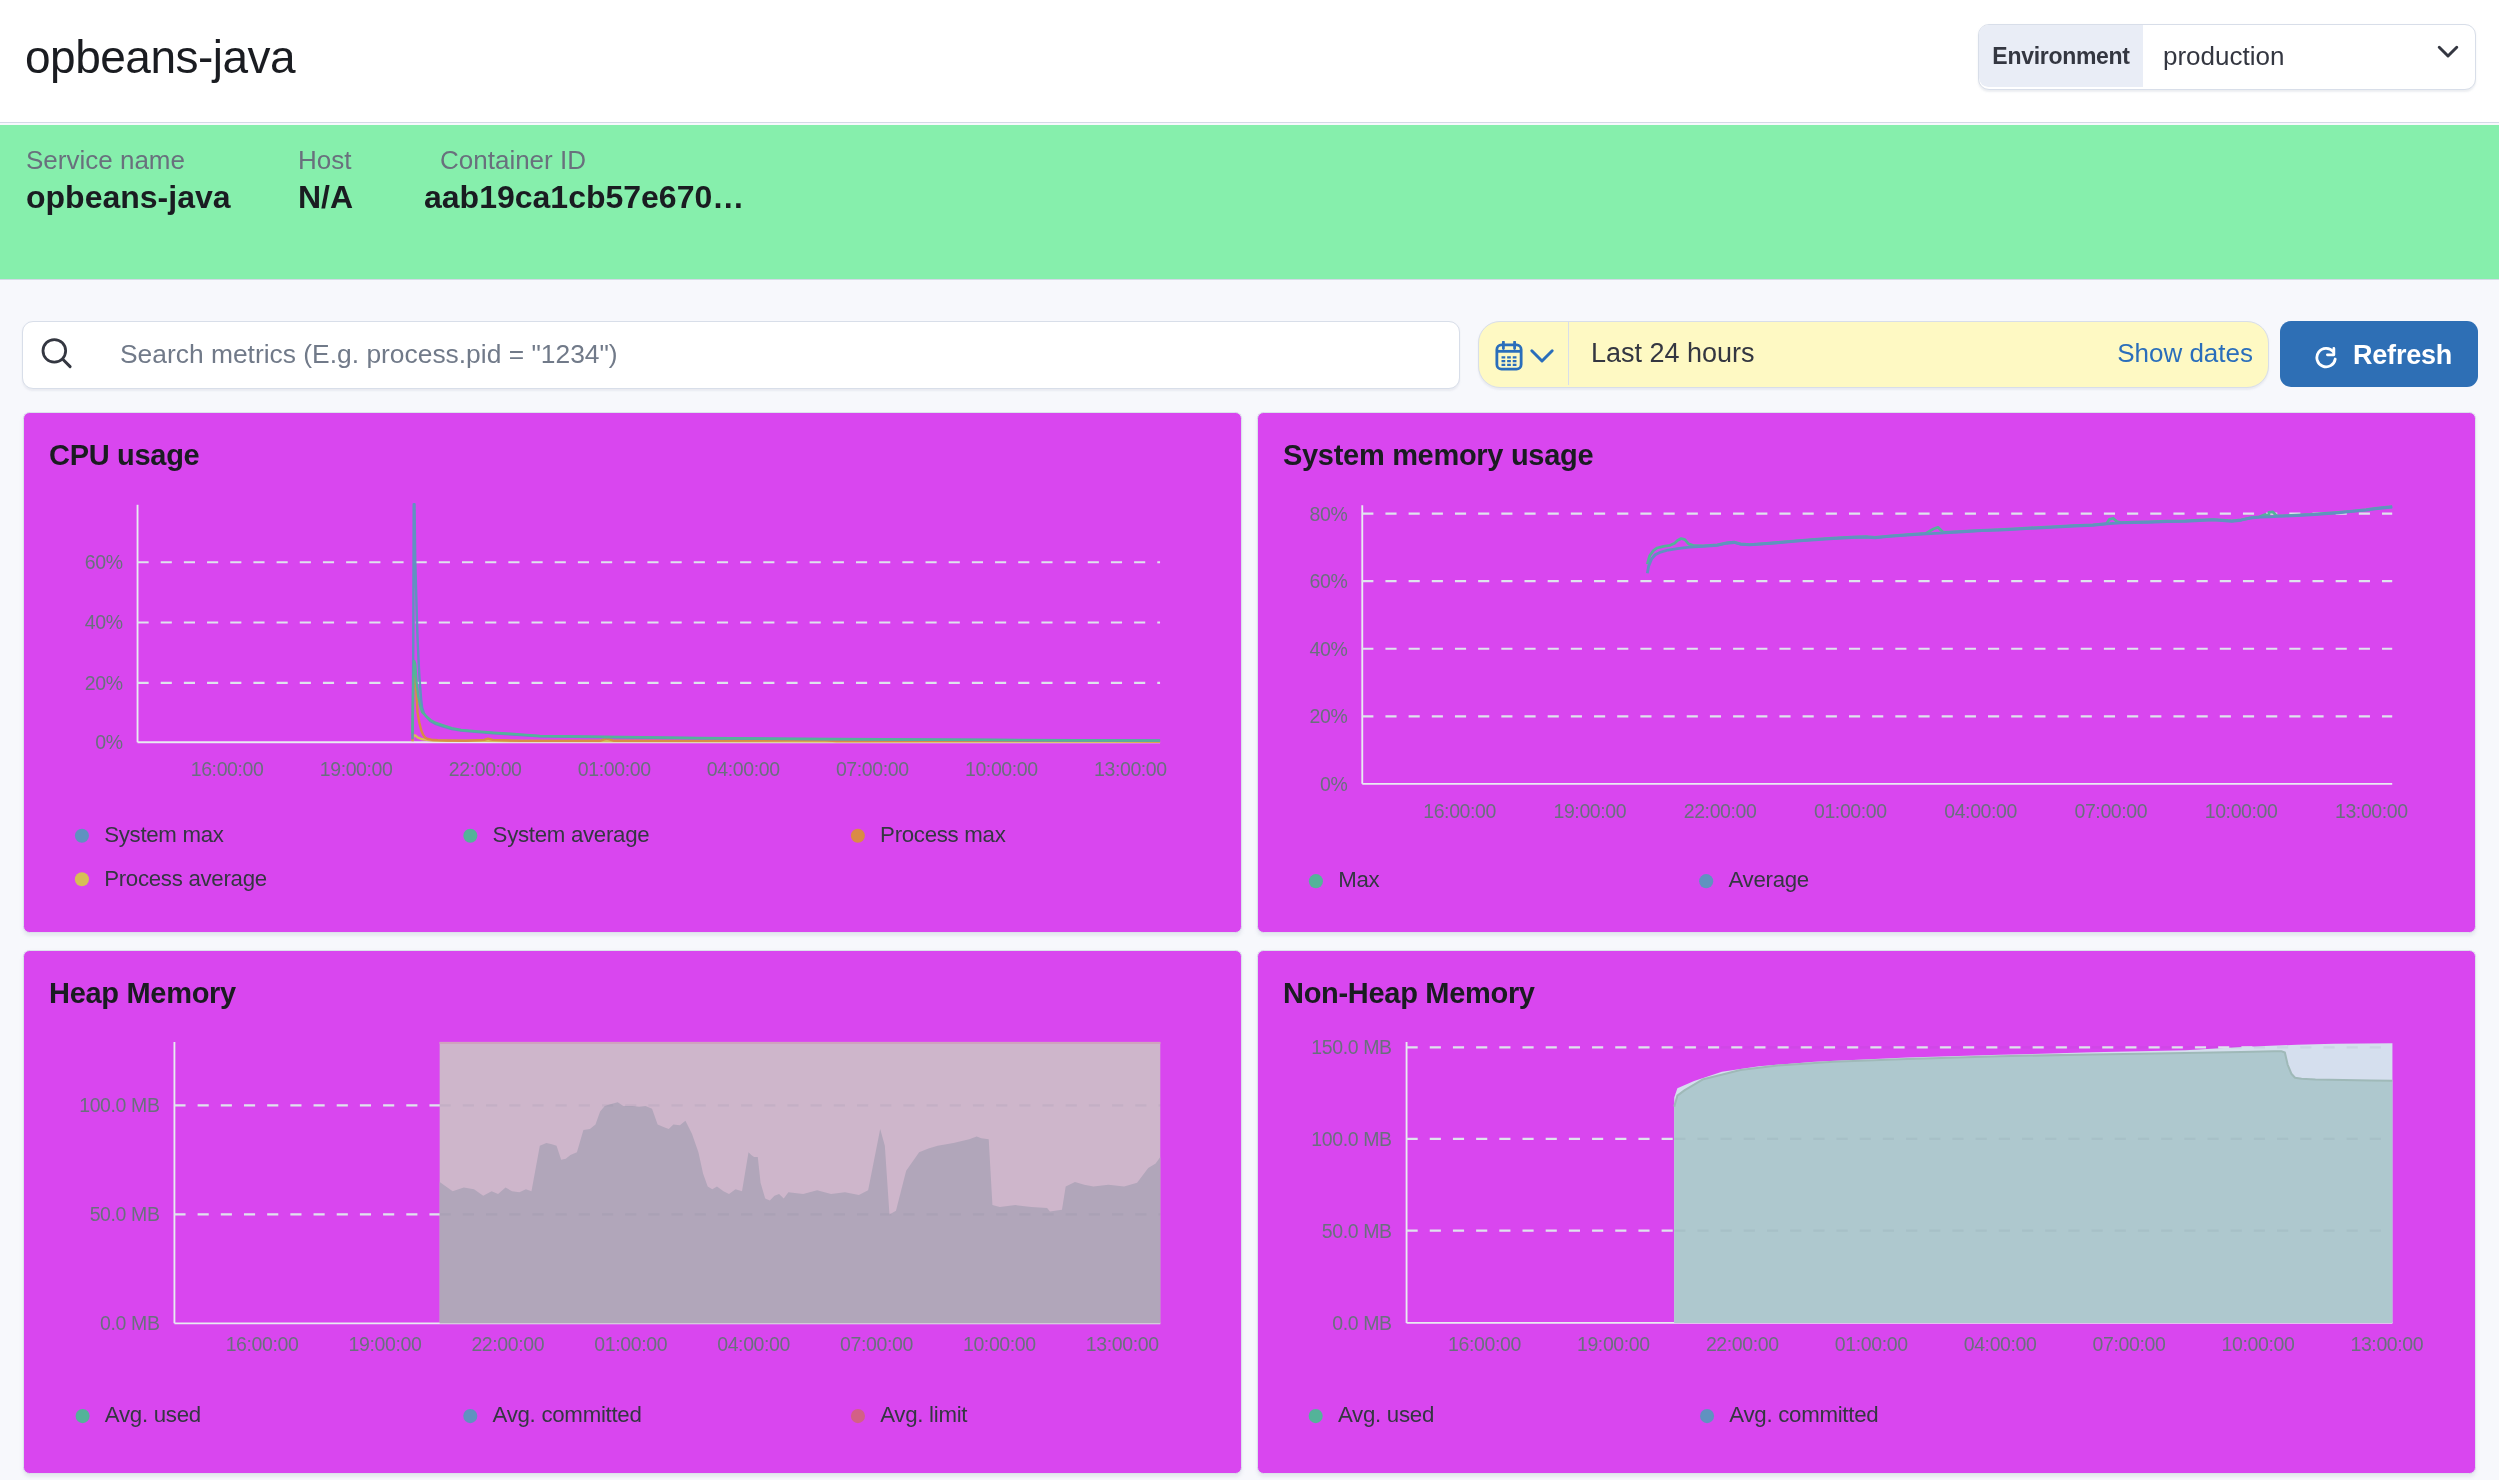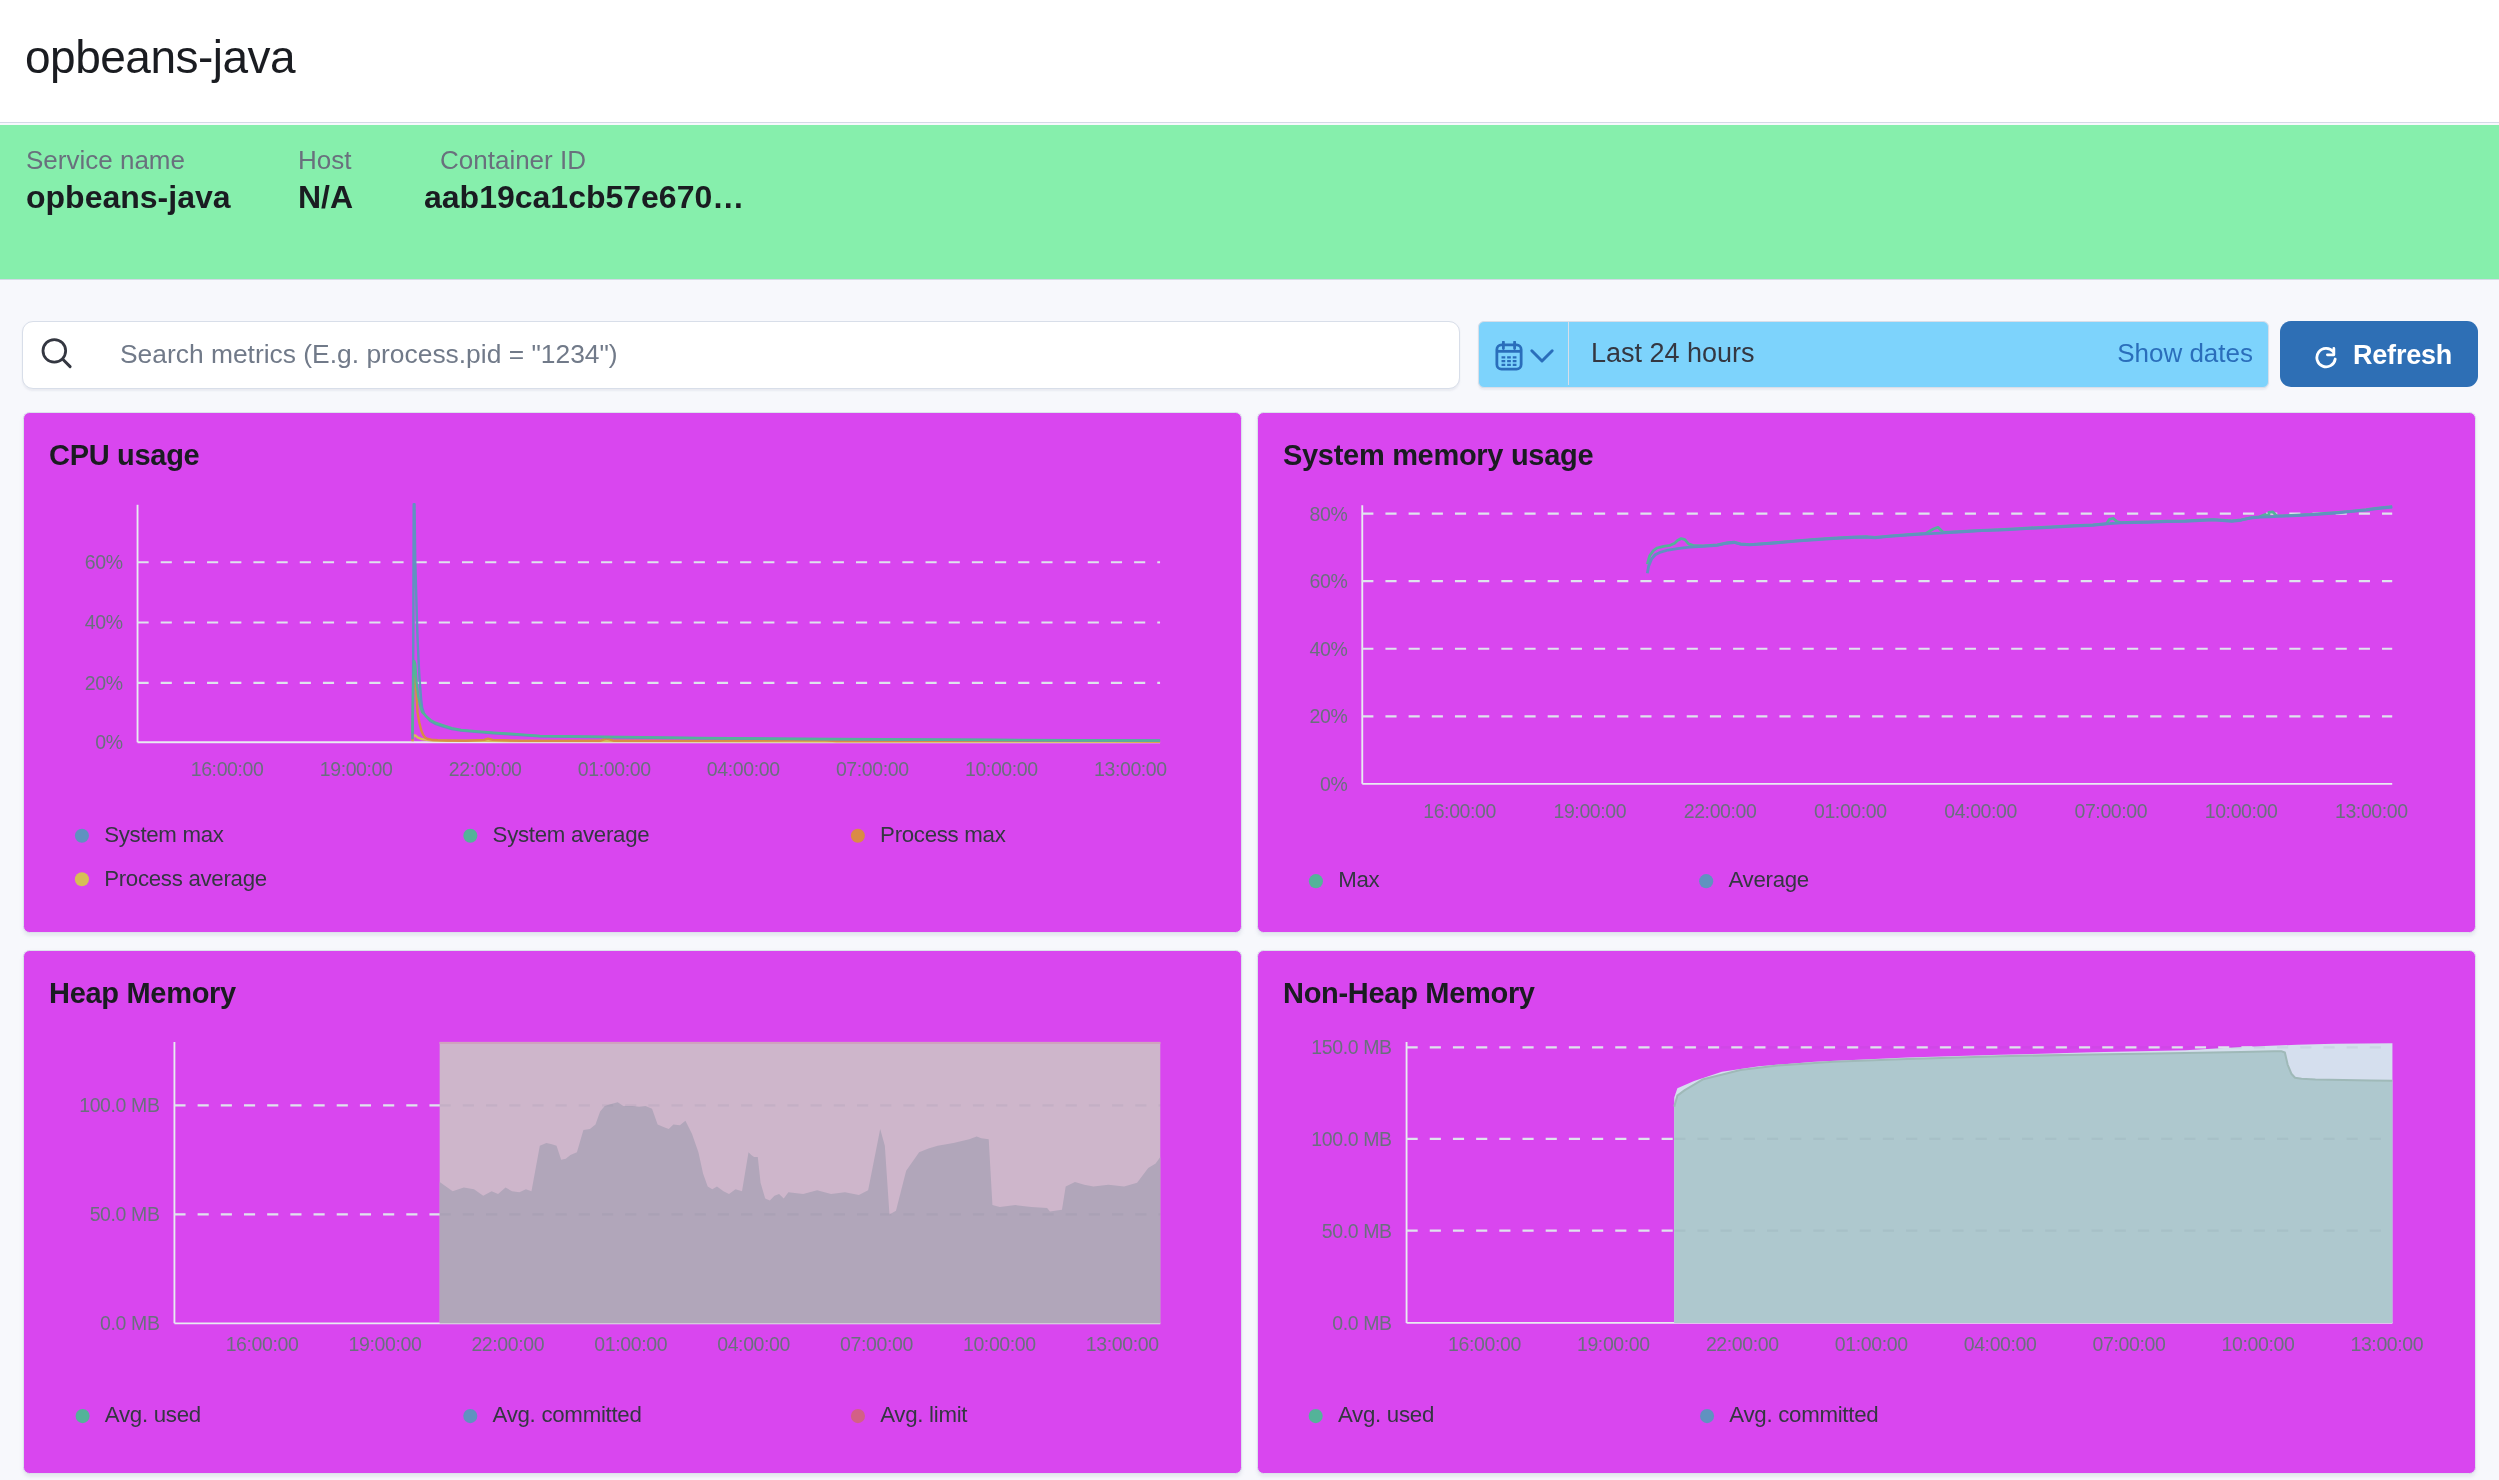--- a/index.html
+++ b/index.html
@@ -9,34 +9,41 @@
 #header { position:absolute; left:0; top:0; width:2500px; height:123px; background:#fff; border-bottom:1.9px solid #d3dae6; }
 #title { position:absolute; left:25px; top:30px; font-size:46px; color:#1a1c21; letter-spacing:-0.5px; }
 #envsel { position:absolute; left:1978px; top:24px; width:498px; height:66px; background:#fff; border:1.9px solid #d8dee9; border-radius:11px; box-shadow:0 1.9px 1.9px rgba(152,162,179,0.18); }
 #envlabel { position:absolute; left:0; top:0; width:164px; height:62px; background:#e9edf6; border-radius:9.3px 0 0 9.3px; font-size:23px; font-weight:bold; color:#343741; line-height:62px; text-align:center; letter-spacing:-0.3px; }
 #envval { position:absolute; left:184px; top:0; height:62px; line-height:62px; font-size:26px; color:#343741; }
 #infoband { position:absolute; left:0; top:125px; width:2500px; height:155px; background:#86efac; border-bottom:1.9px solid #d3dae6; }
 .ilabel { position:absolute; top:20.4px; font-size:26px; color:#69707d; }
 .ivalue { position:absolute; top:54px; font-size:32px; font-weight:bold; color:#1a1c21; }
 #searchbox { position:absolute; left:22px; top:321px; width:1438px; height:68px; background:#fff; border:1.9px solid #d8dee9; border-radius:11px; box-shadow:0 1.9px 1.9px rgba(152,162,179,0.15); }
 #searchph { position:absolute; left:85px; top:0; height:64px; line-height:64px; font-size:26.4px; color:#717a89;margin-left:12px; }
-#datebox { position:absolute; left:1478px; top:321px; width:791px; height:67px; background:#7dd3fc; border:1.9px solid #d8dee9; border-radius:6px; box-shadow:0 1.9px 1.9px rgba(152,162,179,0.15);text-align:center; }
+#datebox { position:absolute; left:1478px; top:321px; width:791px; height:67px; background:#fef9c3; border:1.9px solid #d8dee9; border-radius:22px; box-shadow:0 1.9px 1.9px rgba(152,162,179,0.15);text-align:center; }
 #dateprep { position:absolute; left:0; top:0; width:90px; height:63px; border-right:1.9px solid #d8dee9; }
 #datetext { position:absolute; left:112px; top:0; height:63px; line-height:63px; font-size:27px; color:#343741; }
 #showdates { position:absolute; right:15px; top:0; height:63px; line-height:63px; font-size:26px; color:#2a6ebb; }
 #refresh { position:absolute; left:2280px; top:321px; width:198px; height:66px; background:#2e6fb5; border-radius:11px; }
 #refreshtxt { position:absolute; left:73px; top:0; height:66px; line-height:69px; font-size:27px; font-weight:700; color:#fff; letter-spacing:-0.2px; }
 .panel { position:absolute; background:#d946ef; border:1.9px solid #dce2ec; border-radius:6.5px; box-shadow:0 2.8px 3.7px rgba(152,162,179,0.18); }
 .ptitle { position:absolute; left:25px; top:26px; font-size:29px; font-weight:bold; color:#1a1c21; letter-spacing:-0.3px; }
 .psvg { position:absolute; left:0; top:0; }
 </style>
 </head>
 <body>
 <div id="header">
   <div id="title">opbeans-java</div>
+  <div id="envsel">
+    <div id="envlabel">Environment</div>
+    <div id="envval">production</div>
+    <svg class="abs" style="left:457px;top:17.6px" width="24" height="18.6" viewBox="0 0 26 20">
+        <path d="M3.5 4.5 L13 14 L22.5 4.5" fill="none" stroke="#343741" stroke-width="3.2" stroke-linecap="round" stroke-linejoin="round"></path>
+      </svg>
+  </div>
 </div>
 <div id="infoband">
   <div class="ilabel" style="left:26px">Service name</div>
   <div class="ivalue" style="left:26px">opbeans-java</div>
   <div class="ilabel" style="left:298px">Host</div>
   <div class="ivalue" style="left:298px">N/A</div>
   <div class="ilabel" style="left:440px">Container ID</div>
   <div class="ivalue" style="left:424px">aab19ca1cb57e670…</div>
 </div>
 <div id="searchbox">

